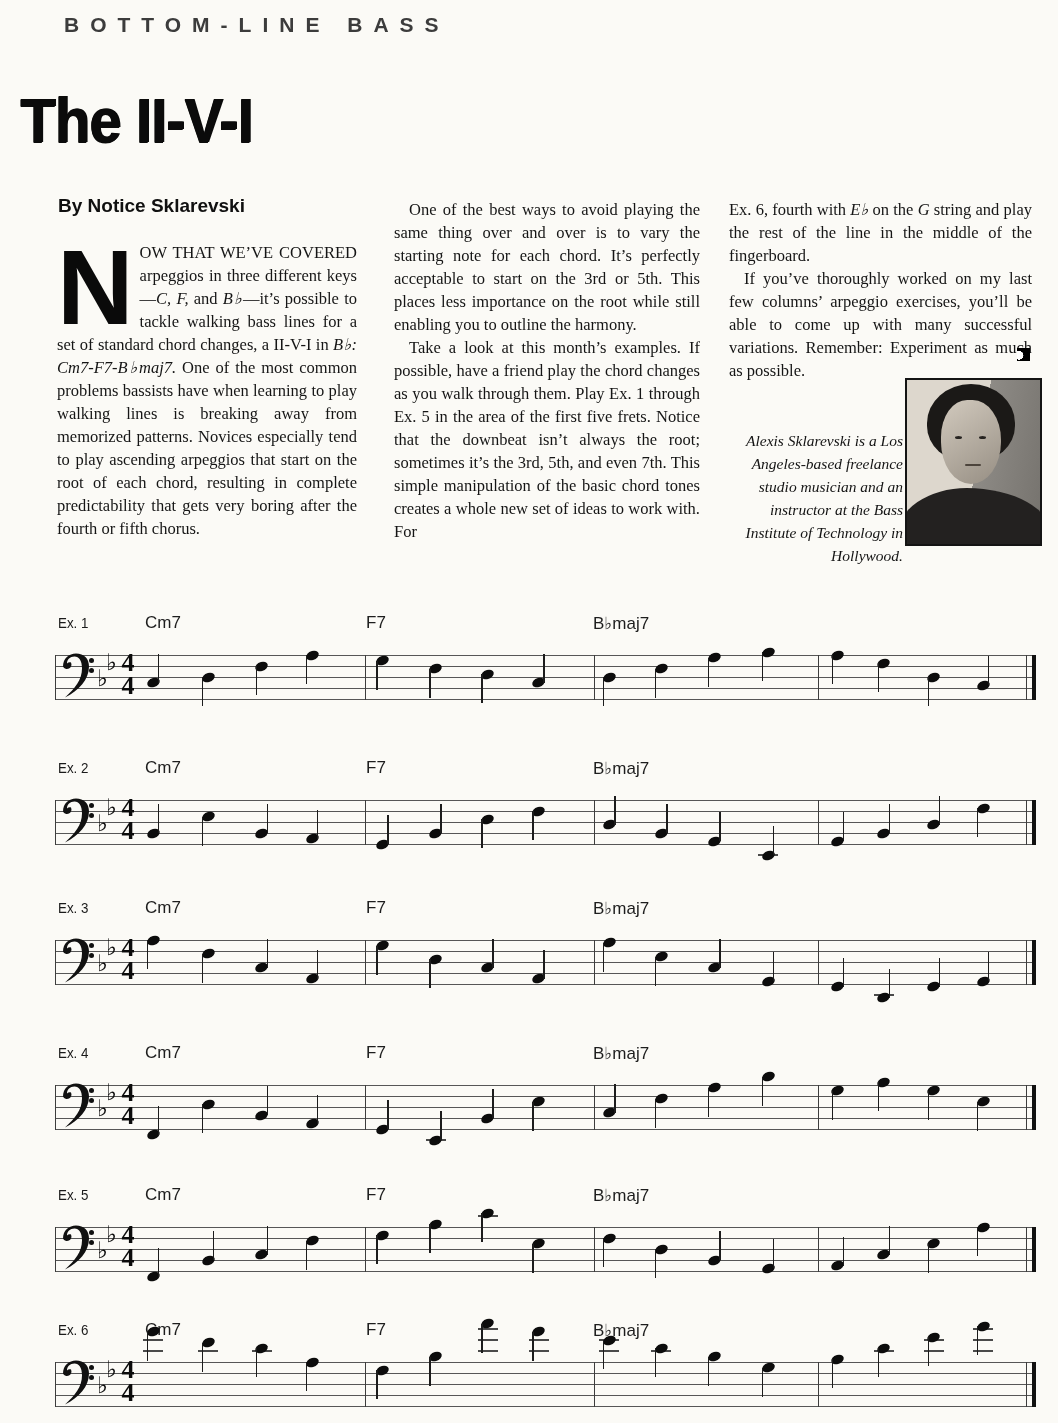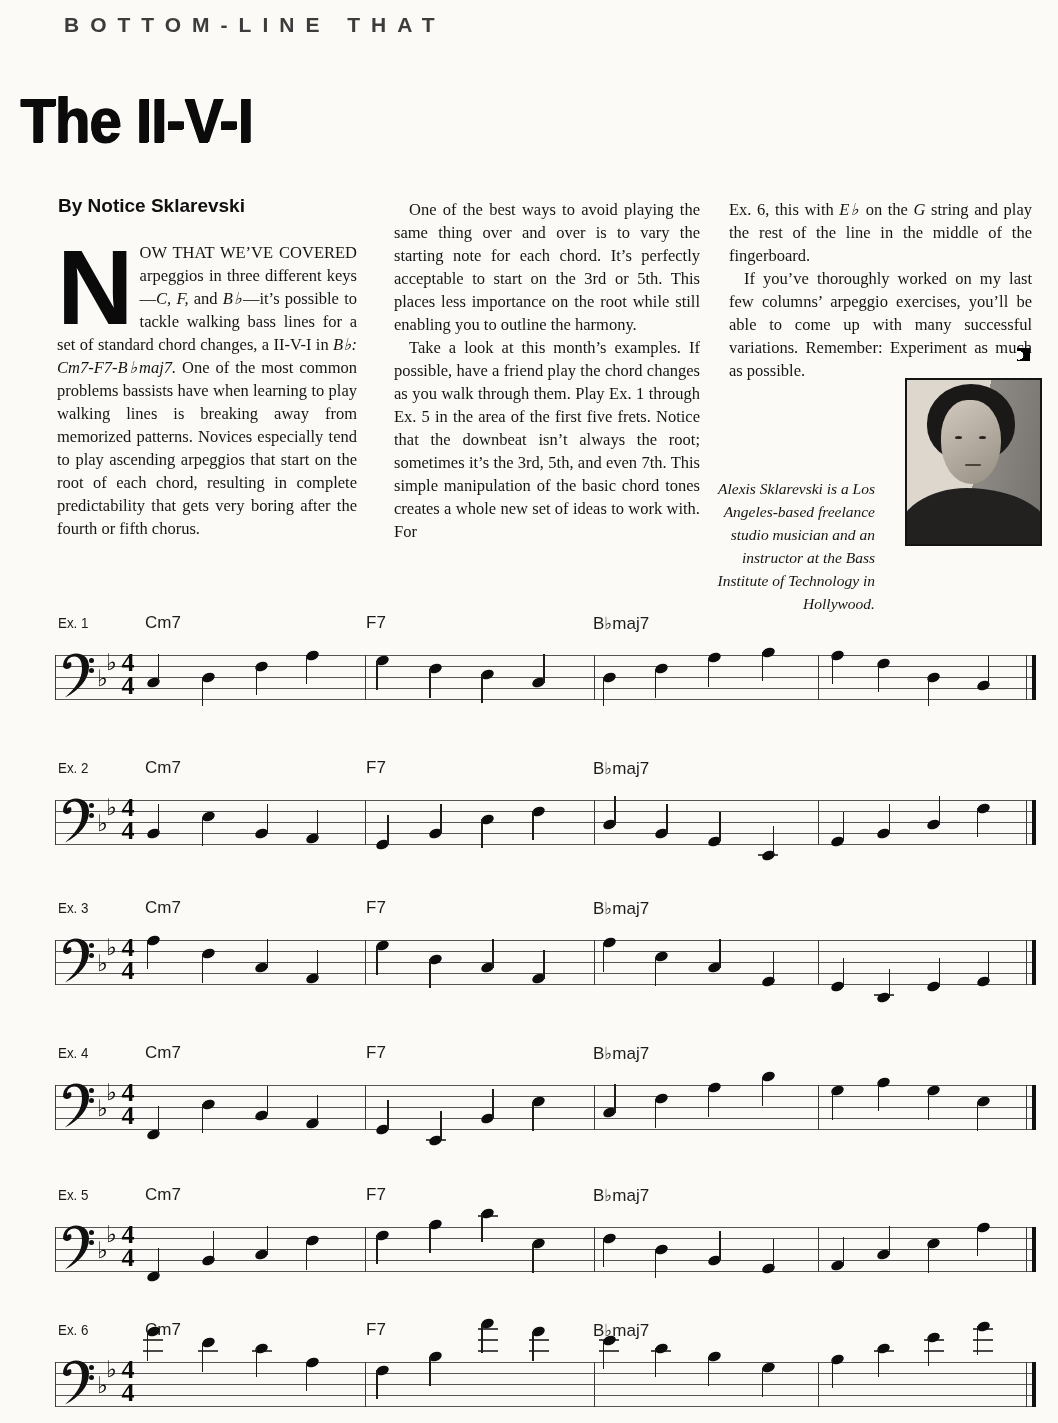--- a/index.html
+++ b/index.html
@@ -19,22 +19,22 @@
   .col1 { left:57px;  top:241px; width:300px; }
   .col2 { left:394px; top:198px; width:306px; }
   .col3 { left:729px; top:198px; width:303px; }
   .col p { margin:0; }
   .col p.ind { text-indent:15px; }
   .it { font-style:italic; }
 
   .dropcap { float:left; font-family:"Liberation Sans",sans-serif; font-weight:700;
              font-size:106px; line-height:80px; margin:6px 9px 0 0; letter-spacing:-3px; color:#0a0a0a; }
 
-  .bio { position:absolute; left:700px; top:429px; width:175px; text-align:right;
-         font-style:italic; font-size:15.5px; line-height:23px; color:#141414;margin-top:48px; }
+  .bio { position:absolute; left:728px; top:429px; width:175px; text-align:right;
+         font-style:italic; font-size:15.5px; line-height:23px; color:#141414; }
 
   .photo { position:absolute; left:905px; top:378px; width:133px; height:164px;
            border:2px solid #141414; overflow:hidden;
            background:linear-gradient(100deg,#ddd7cd 0%,#ddd7cd 52%,#8e8b86 52%,#75726d 100%); }
   .photo .hair  { position:absolute; left:20px; top:4px; width:88px; height:78px;
                   border-radius:50% 50% 46% 46%; background:#1b1917; }
   .photo .face  { position:absolute; left:34px; top:20px; width:60px; height:84px;
                   border-radius:48% 52% 55% 55%; background:linear-gradient(145deg,#d2cabe,#968e83); }
   .photo .eyes  { position:absolute; left:48px; top:56px; width:7px; height:3px; border-radius:50%;
                   background:#262320; box-shadow:24px 0 0 #262320; }
@@ -66,35 +66,35 @@
             line-height:23px; color:#0e0e0e; }
   .tsig   { position:absolute; left:63px; width:20px; text-align:center;
             font-family:"Liberation Serif",serif; font-weight:700; font-size:26px;
             line-height:24px; color:#0b0b0b; }
 </style>
 </head>
 <body>
 
 <div class="page">
 
-  <div class="kicker">BOTTOM-LINE THAT</div>
+  <div class="kicker">BOTTOM-LINE BASS</div>
   <h1 class="title">The II-V-I</h1>
   <div class="byline">By Notice Sklarevski</div>
 
   <div class="col col1">
     <p><span class="dropcap">N</span><span>OW THAT WE’VE COVERED</span><span> arpeggios in three different keys—</span><span class="it">C, F,</span><span> and </span><span class="it">B♭</span><span>—it’s possible to tackle walking bass lines for a set of standard chord changes, a II-V-I in </span><span class="it">B♭: Cm7-F7-B♭maj7.</span><span> One of the most common problems bassists have when learning to play walking lines is breaking away from memorized patterns. Novices especially tend to play ascending arpeggios that start on the root of each chord, resulting in complete predictability that gets very boring after the fourth or fifth chorus.</span></p>
   </div>
 
   <div class="col col2">
     <p class="ind">One of the best ways to avoid playing the same thing over and over is to vary the starting note for each chord. It’s perfectly acceptable to start on the 3rd or 5th. This places less importance on the root while still enabling you to outline the harmony.</p>
     <p class="ind">Take a look at this month’s examples. If possible, have a friend play the chord changes as you walk through them. Play Ex. 1 through Ex. 5 in the area of the first five frets. Notice that the downbeat isn’t always the root; sometimes it’s the 3rd, 5th, and even 7th. This simple manipulation of the basic chord tones creates a whole new set of ideas to work with. For</p>
   </div>
 
   <div class="col col3">
-    <p><span>Ex. 6, this with </span><span class="it">E♭</span><span> on the </span><span class="it">G</span><span> string and play the rest of the line in the middle of the fingerboard.</span></p>
+    <p><span>Ex. 6, fourth with </span><span class="it">E♭</span><span> on the </span><span class="it">G</span><span> string and play the rest of the line in the middle of the fingerboard.</span></p>
     <p class="ind">If you’ve thoroughly worked on my last few columns’ arpeggio exercises, you’ll be able to come up with many successful variations. Remember: Experiment as much as possible.</p>
     <span class="endmark"></span>
   </div>
 
   <div class="bio">Alexis Sklarevski is a Los Angeles-based freelance studio musician and an instructor at the Bass Institute of Technology in Hollywood.</div>
 
   <div class="photo">
     <div class="hair"></div>
     <div class="face"></div>
     <div class="eyes"></div>

